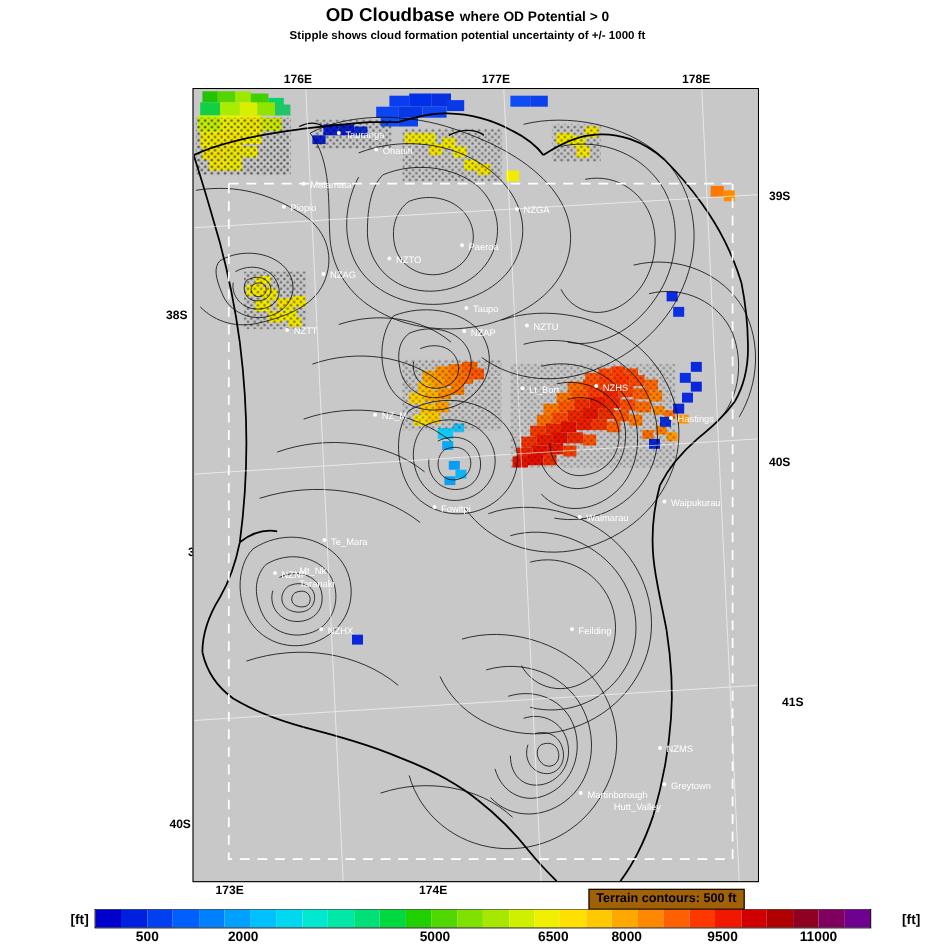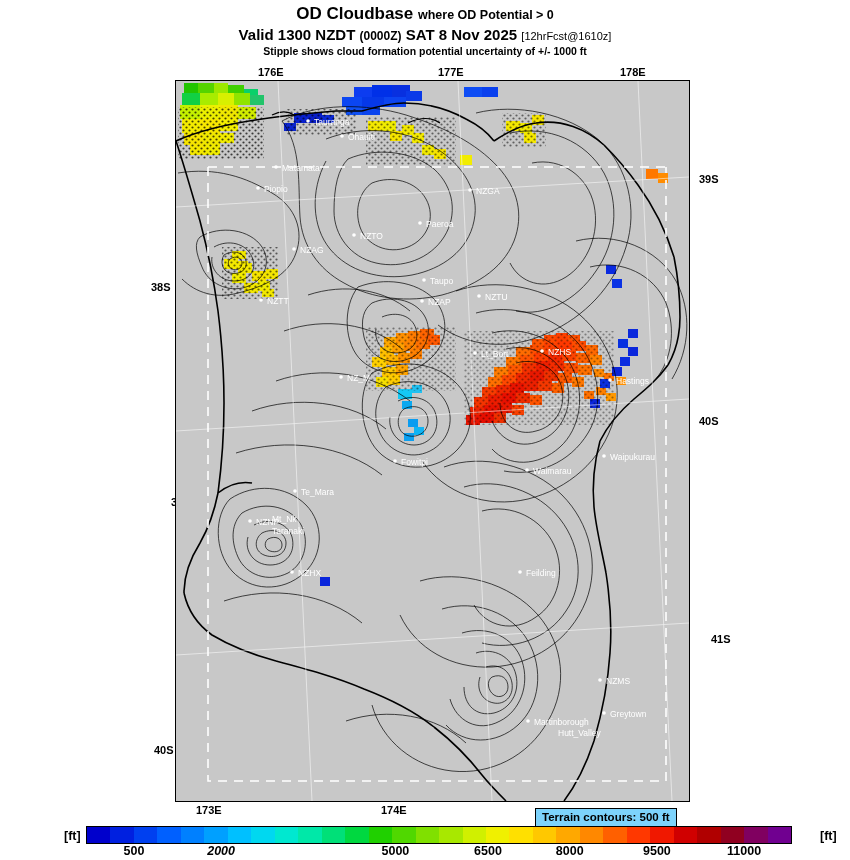--- a/index.html
+++ b/index.html
@@ -73,21 +73,21 @@
     font-weight: bold;
     color: #000;
     white-space: nowrap;
   }
 
   
   #terrain-note {
     position: absolute;
     left: 535px;
     top: 808px;
-    background: #7dd3fc;
+    background: #a16207;
     border: 1px solid #000;
     padding: 2px 6px 3px 6px;
     font-size: 11.5px;
     font-weight: bold;
   }
 
   
   #colorbar-wrap {
     position: absolute;
     left: 44px;
@@ -138,26 +138,20 @@
   }
   .plabel-dot { fill: #ffffff; }
 </style>
 </head>
 <body>
 
 <div class="title-block">
   <div class="title-line1">
     <span>OD Cloudbase</span>
     <span class="sub">where OD Potential &gt; 0</span>
-  </div>
-  <div class="title-line2">
-    <span>Valid 1300 NZDT</span>
-    <span class="paren">(0000Z)</span>
-    <span>SAT 8 Nov 2025</span>
-    <span class="fcst">[12hrFcst@1610z]</span>
   </div>
   <div class="title-line3">Stipple shows cloud formation potential uncertainty of +/- 1000 ft</div>
 </div>
 
 <div class="axis-label" style="left:258px; top:66px;">176E</div>
 <div class="axis-label" style="left:438px; top:66px;">177E</div>
 <div class="axis-label" style="left:620px; top:66px;">178E</div>
 
 <div class="axis-label" style="left:196px; top:804px;">173E</div>
 <div class="axis-label" style="left:381px; top:804px;">174E</div>
@@ -550,21 +544,21 @@
       <div style="background: rgb(255, 56, 0);"></div>
       <div style="background: rgb(240, 24, 0);"></div>
       <div style="background: rgb(208, 0, 0);"></div>
       <div style="background: rgb(176, 0, 0);"></div>
       <div style="background: rgb(144, 0, 32);"></div>
       <div style="background: rgb(128, 0, 96);"></div>
       <div style="background: rgb(112, 0, 144);"></div>
     </div>
   <div id="colorbar-ticks">
       <span style="left: 47.9383px;">500</span>
-      <span style="left: 135.099px; font-style: italic;">2000</span>
+      <span style="left: 135.099px;">2000</span>
       <span style="left: 222.259px; margin-top: 14px;">3500</span>
       <span style="left: 309.42px;">5000</span>
-      <span style="left: 402px;">6500</span>
+      <span style="left: 417px;">6500</span>
       <span style="left: 483.741px;">8000</span>
       <span style="left: 570.901px;">9500</span>
       <span style="left: 658.062px;">11000</span>
     </div>
 </div>
 
 </body></html>

